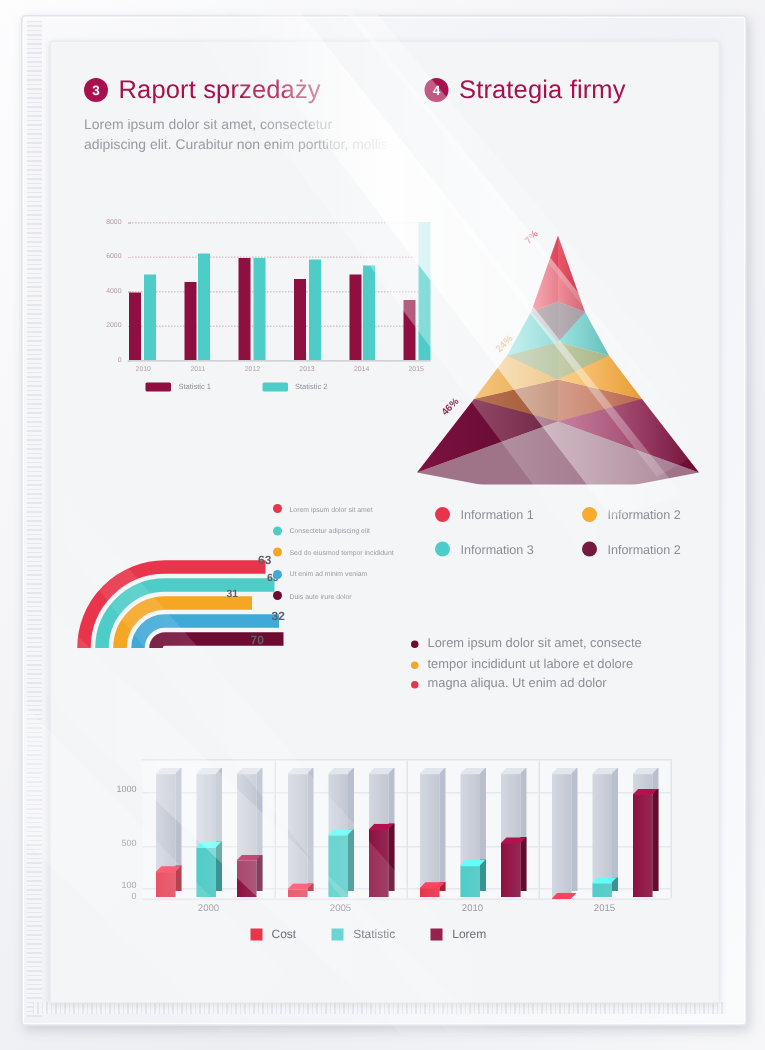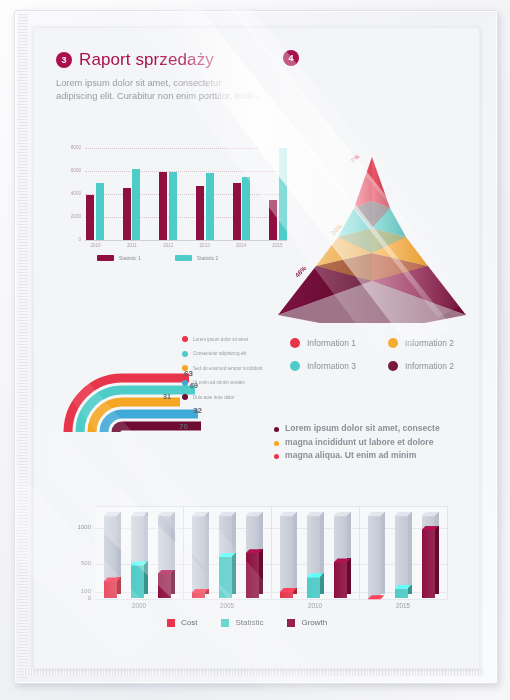--- a/index.html
+++ b/index.html
@@ -60,32 +60,32 @@
            transform:rotate(-46deg);transform-origin:center;}
 
   
   #infoleg{position:absolute;left:256px;top:310px;width:190px;
            display:grid;grid-template-columns:1fr 1fr;row-gap:13px;column-gap:6px;}
   .il{display:flex;align-items:center;gap:7px;}
   .il-dot{width:10px;height:10px;border-radius:50%;flex:0 0 auto;}
   .il-t{font-size:8.4px;color:#8d8f98;}
 
   
-  #spiral{position:absolute;left:28px;top:300px;width:160px;height:110px;text-decoration:underline;}
+  #spiral{position:absolute;left:16px;top:300px;width:160px;height:110px;text-decoration:underline;}
   .sp-val{position:absolute;font-size:8px;font-weight:bold;color:#5d5f69;}
   #sp-leg{position:absolute;left:148px;top:308px;width:118px;}
   .spl{display:flex;align-items:center;gap:5px;margin-bottom:8.5px;}
   .spl-dot{width:6px;height:6px;border-radius:50%;flex:0 0 auto;}
   .spl-t{font-size:4.6px;color:#9a9ba3;white-space:nowrap;}
 
   
   #midpara{position:absolute;left:240px;top:395px;width:200px;}
   .mp-row{display:flex;align-items:flex-start;gap:6px;margin-bottom:2px;}
   .mp-dot{width:5px;height:5px;border-radius:50%;margin-top:4px;flex:0 0 auto;}
-  .mp-t{font-size:8.6px;line-height:11.5px;color:#8d8f98;white-space:nowrap;font-weight:bold;}
+  .mp-t{font-size:8.6px;line-height:11.5px;color:#8d8f98;white-space:nowrap;}
 
   
   #bar3d{position:absolute;left:23px;top:478px;width:400px;height:140px;}
   .b3-plot{position:absolute;left:38px;top:0;width:352px;height:92px;
            border:1px solid #e3e4ea;border-left:none;border-bottom:none;background:#f7f8fa;}
   .b3-vsep{position:absolute;top:0;bottom:0;width:1px;background:#e3e4ea;}
   .b3-hline{position:absolute;left:0;right:0;height:1px;background:#e7e8ee;}
   .b3-yt{position:absolute;left:0;width:33px;text-align:right;font-size:6px;color:#9a9ba3;
          transform:translateY(-4px);}
   .b3-groups{position:absolute;left:38px;top:0;width:352px;height:92px;display:flex;}
@@ -110,20 +110,21 @@
   <div id="page">
 
     <div class="sec-head" style="left:22px;top:22px;">
       <div class="badge">3</div>
       <div class="sec-title">Raport sprzedaży</div>
     </div>
     <div class="sec-body" style="left:22px;top:49px;width:205px;">Lorem ipsum dolor sit amet, consectetur adipiscing elit. Curabitur non enim porttitor, mollis</div>
 
     <div class="sec-head" style="left:249px;top:22px;">
       <div class="badge">4</div>
+      <div class="sec-title">Strategia firmy</div>
     </div>
 
     <div id="bar1">
       <div class="bc-grid" id="bc-grid">
           <div class="bc-gline" style="top: 0px;"></div>
           <div class="bc-ytick" style="top: 0px; left: -28px;">8000</div>
           <div class="bc-gline" style="top: 23px;"></div>
           <div class="bc-ytick" style="top: 23px; left: -28px;">6000</div>
           <div class="bc-gline" style="top: 46px;"></div>
           <div class="bc-ytick" style="top: 46px; left: -28px;">4000</div>
@@ -302,25 +303,25 @@
         </div>
       </div>
 
     <div id="midpara">
         <div class="mp-row">
           <div class="mp-dot" style="background: rgb(110, 11, 51);"></div>
           <div class="mp-t">Lorem ipsum dolor sit amet, consecte</div>
         </div>
         <div class="mp-row">
           <div class="mp-dot" style="background: rgb(245, 166, 35);"></div>
-          <div class="mp-t">magna incididunt ut labore et dolore</div>
+          <div class="mp-t">tempor incididunt ut labore et dolore</div>
         </div>
         <div class="mp-row">
           <div class="mp-dot" style="background: rgb(232, 53, 75);"></div>
-          <div class="mp-t">magna aliqua. Ut enim ad minim</div>
+          <div class="mp-t">magna aliqua. Ut enim ad dolor</div>
         </div>
       </div>
 
     <div id="bar3d">
       <div class="b3-plot" id="b3-plot">
           <div class="b3-hline" style="top: 21.2308px;"></div>
           <div class="b3-yt" style="top: 21.2308px; left: -37px;">1000</div>
           <div class="b3-hline" style="top: 56.6154px;"></div>
           <div class="b3-yt" style="top: 56.6154px; left: -37px;">500</div>
           <div class="b3-hline" style="top: 84.9231px;"></div>
@@ -495,21 +496,21 @@
           <div class="b3-li">
             <div class="b3-sw" style="background: rgb(232, 53, 75);"></div>
             <div class="b3-lt">Cost</div>
           </div>
           <div class="b3-li">
             <div class="b3-sw" style="background: rgb(78, 205, 200);"></div>
             <div class="b3-lt">Statistic</div>
           </div>
           <div class="b3-li">
             <div class="b3-sw" style="background: rgb(142, 15, 64);"></div>
-            <div class="b3-lt">Growth</div>
+            <div class="b3-lt">Lorem</div>
           </div>
         </div>
     </div>
 
   </div>
 
   <div id="gloss">
     <svg width="510" height="700">
       <defs>
         <linearGradient id="gl1" x1="0" y1="0" x2="1" y2="0">

